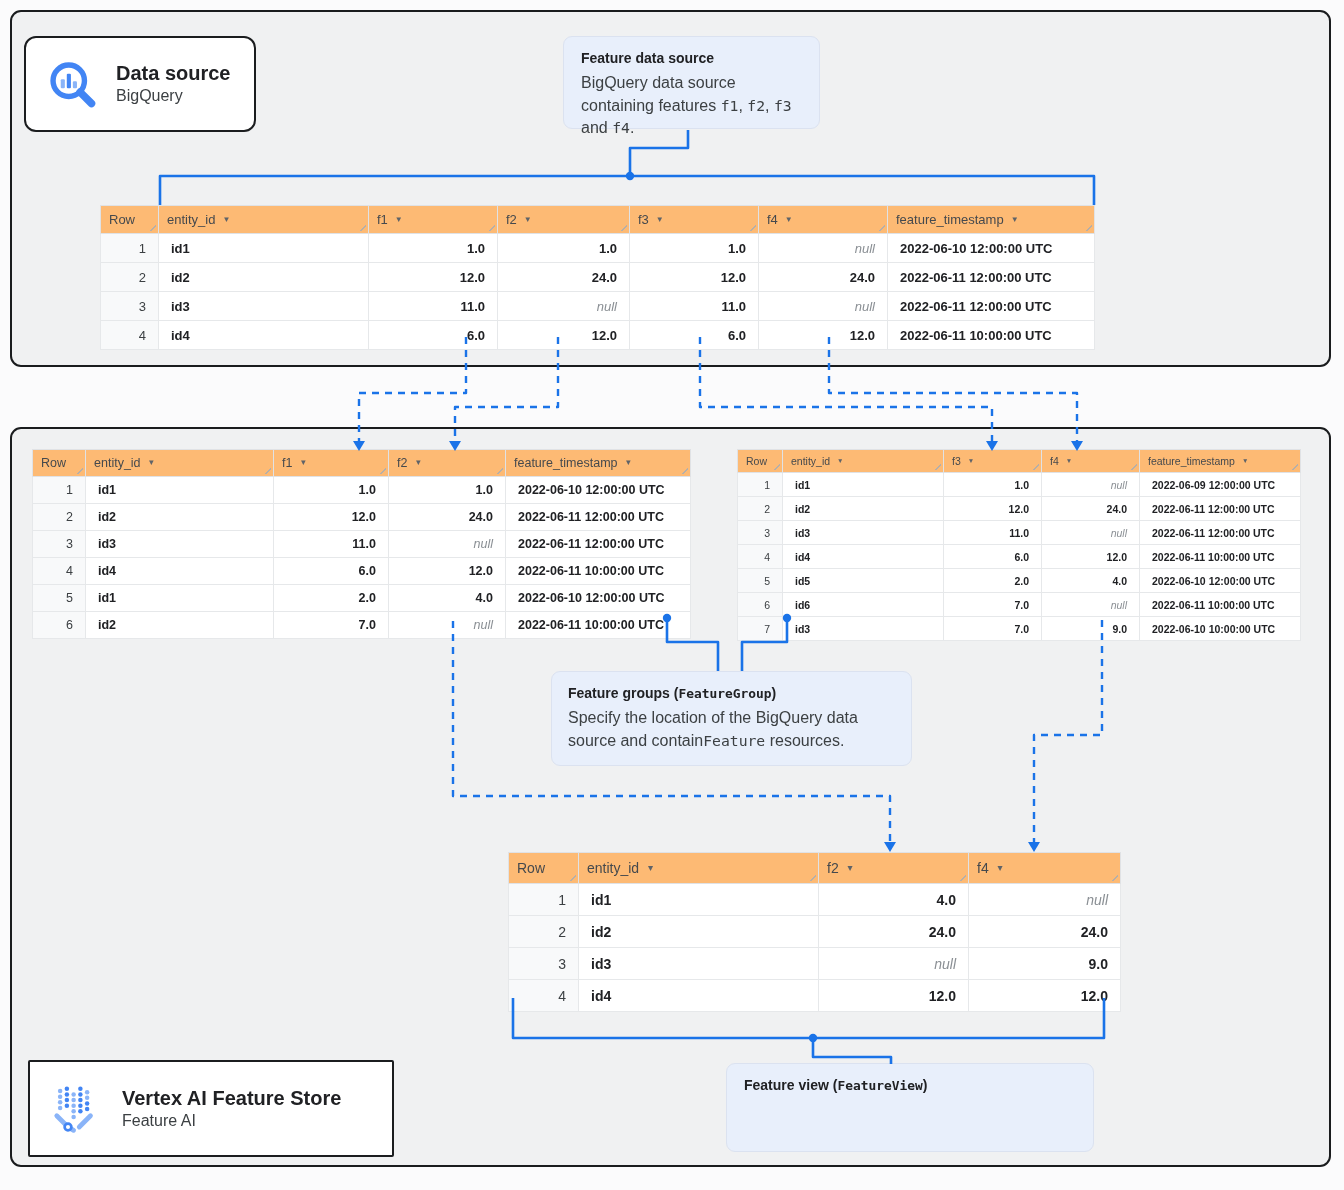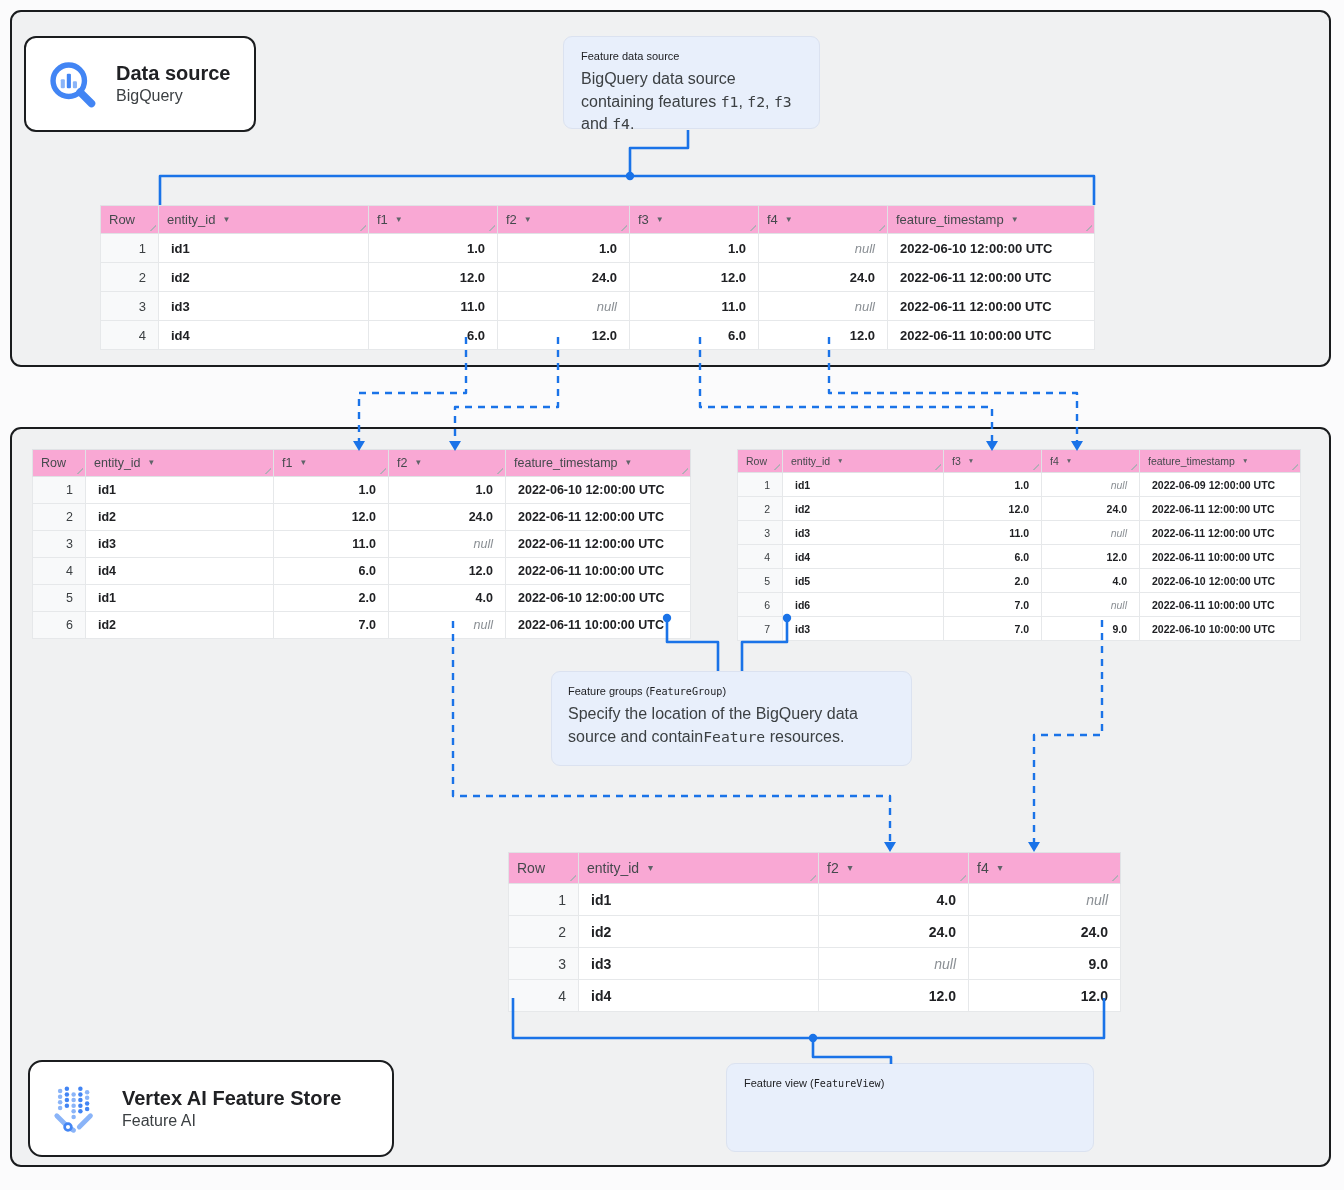--- a/index.html
+++ b/index.html
@@ -6,36 +6,36 @@
   #canvas{position:relative;width:1344px;height:1190px;background:#fbfbfc;overflow:hidden;
           font-family:"Liberation Sans",sans-serif;color:#202124;}
   
   .bigbox{position:absolute;border:2.5px solid #1a1c1e;border-radius:11px;background:#f0f1f2;z-index:0;}
   #top-box{left:10px;top:10px;width:1317px;height:353px;}
   #mid-box{left:10px;top:427px;width:1317px;height:736px;}
   
   .card{position:absolute;background:#fff;border:2.5px solid #1b1d1f;display:flex;align-items:center;
         gap:18px;padding:0 20px;box-sizing:border-box;z-index:2;}
   #ds-card{left:24px;top:36px;width:232px;height:96px;border-radius:12px;}
-  #fs-card{left:28px;top:1060px;width:366px;height:97px;border-radius:14px;}
+  #fs-card{left:28px;top:1060px;width:366px;height:97px;border-radius:2px;}
   .card-title{font-size:20px;font-weight:bold;color:#202124;line-height:1.25;}
   .card-sub{font-size:16px;color:#3c4043;line-height:1.3;}
   
   .callout{position:absolute;background:#e8effb;border:1px solid #dbe2f0;border-radius:9px;
            padding:13px 17px;box-sizing:border-box;z-index:2;}
   #fds-callout{left:563px;top:36px;width:257px;height:93px;}
   #fg-callout{left:551px;top:671px;width:361px;height:95px;padding-left:16px;}
   #fv-callout{left:710px;top:1063px;width:368px;height:89px;margin-left:16px;}
-  .ct{font-size:11px;font-weight:normal;color:#202124;margin-bottom:6px;}
+  .ct{font-size:14px;font-weight:bold;color:#202124;margin-bottom:6px;}
   .cb{font-size:16px;color:#3c4043;line-height:1.42;}
   .mono{font-family:"DejaVu Sans Mono",monospace;font-size:0.92em;}
   
   table.bq{position:absolute;border-collapse:collapse;table-layout:fixed;background:#fff;
            border:1px solid #d9dcdf;z-index:2;}
-  table.bq th{background:#f9a8d4;font-weight:normal;color:#45494d;text-align:left;position:relative;
+  table.bq th{background:#fdba74;font-weight:normal;color:#45494d;text-align:left;position:relative;
               padding:0 8px;border:1px solid #e0e2e5;overflow:hidden;white-space:nowrap;}
   table.bq td{border:1px solid #e6e8ea;font-weight:bold;color:#202124;overflow:hidden;white-space:nowrap;}
   table.bq .al-r{text-align:right;padding-right:12px;}
   table.bq .al-l{text-align:left;padding-left:12px;}
   table.bq td.rowno{background:#f8f9fa;color:#3c4043;font-weight:normal;}
   table.bq td.nul{font-style:italic;color:#8a8f94;font-weight:normal;}
   .caret{font-size:0.62em;color:#5f6368;margin-left:7px;vertical-align:2px;}
   .rz{position:absolute;right:2px;bottom:2px;width:9px;height:9px;opacity:.85;
       background:repeating-linear-gradient(135deg,#a9adb2 0 1.3px,transparent 1.3px 4.2px);
       clip-path:polygon(100% 0,100% 100%,0 100%);}

